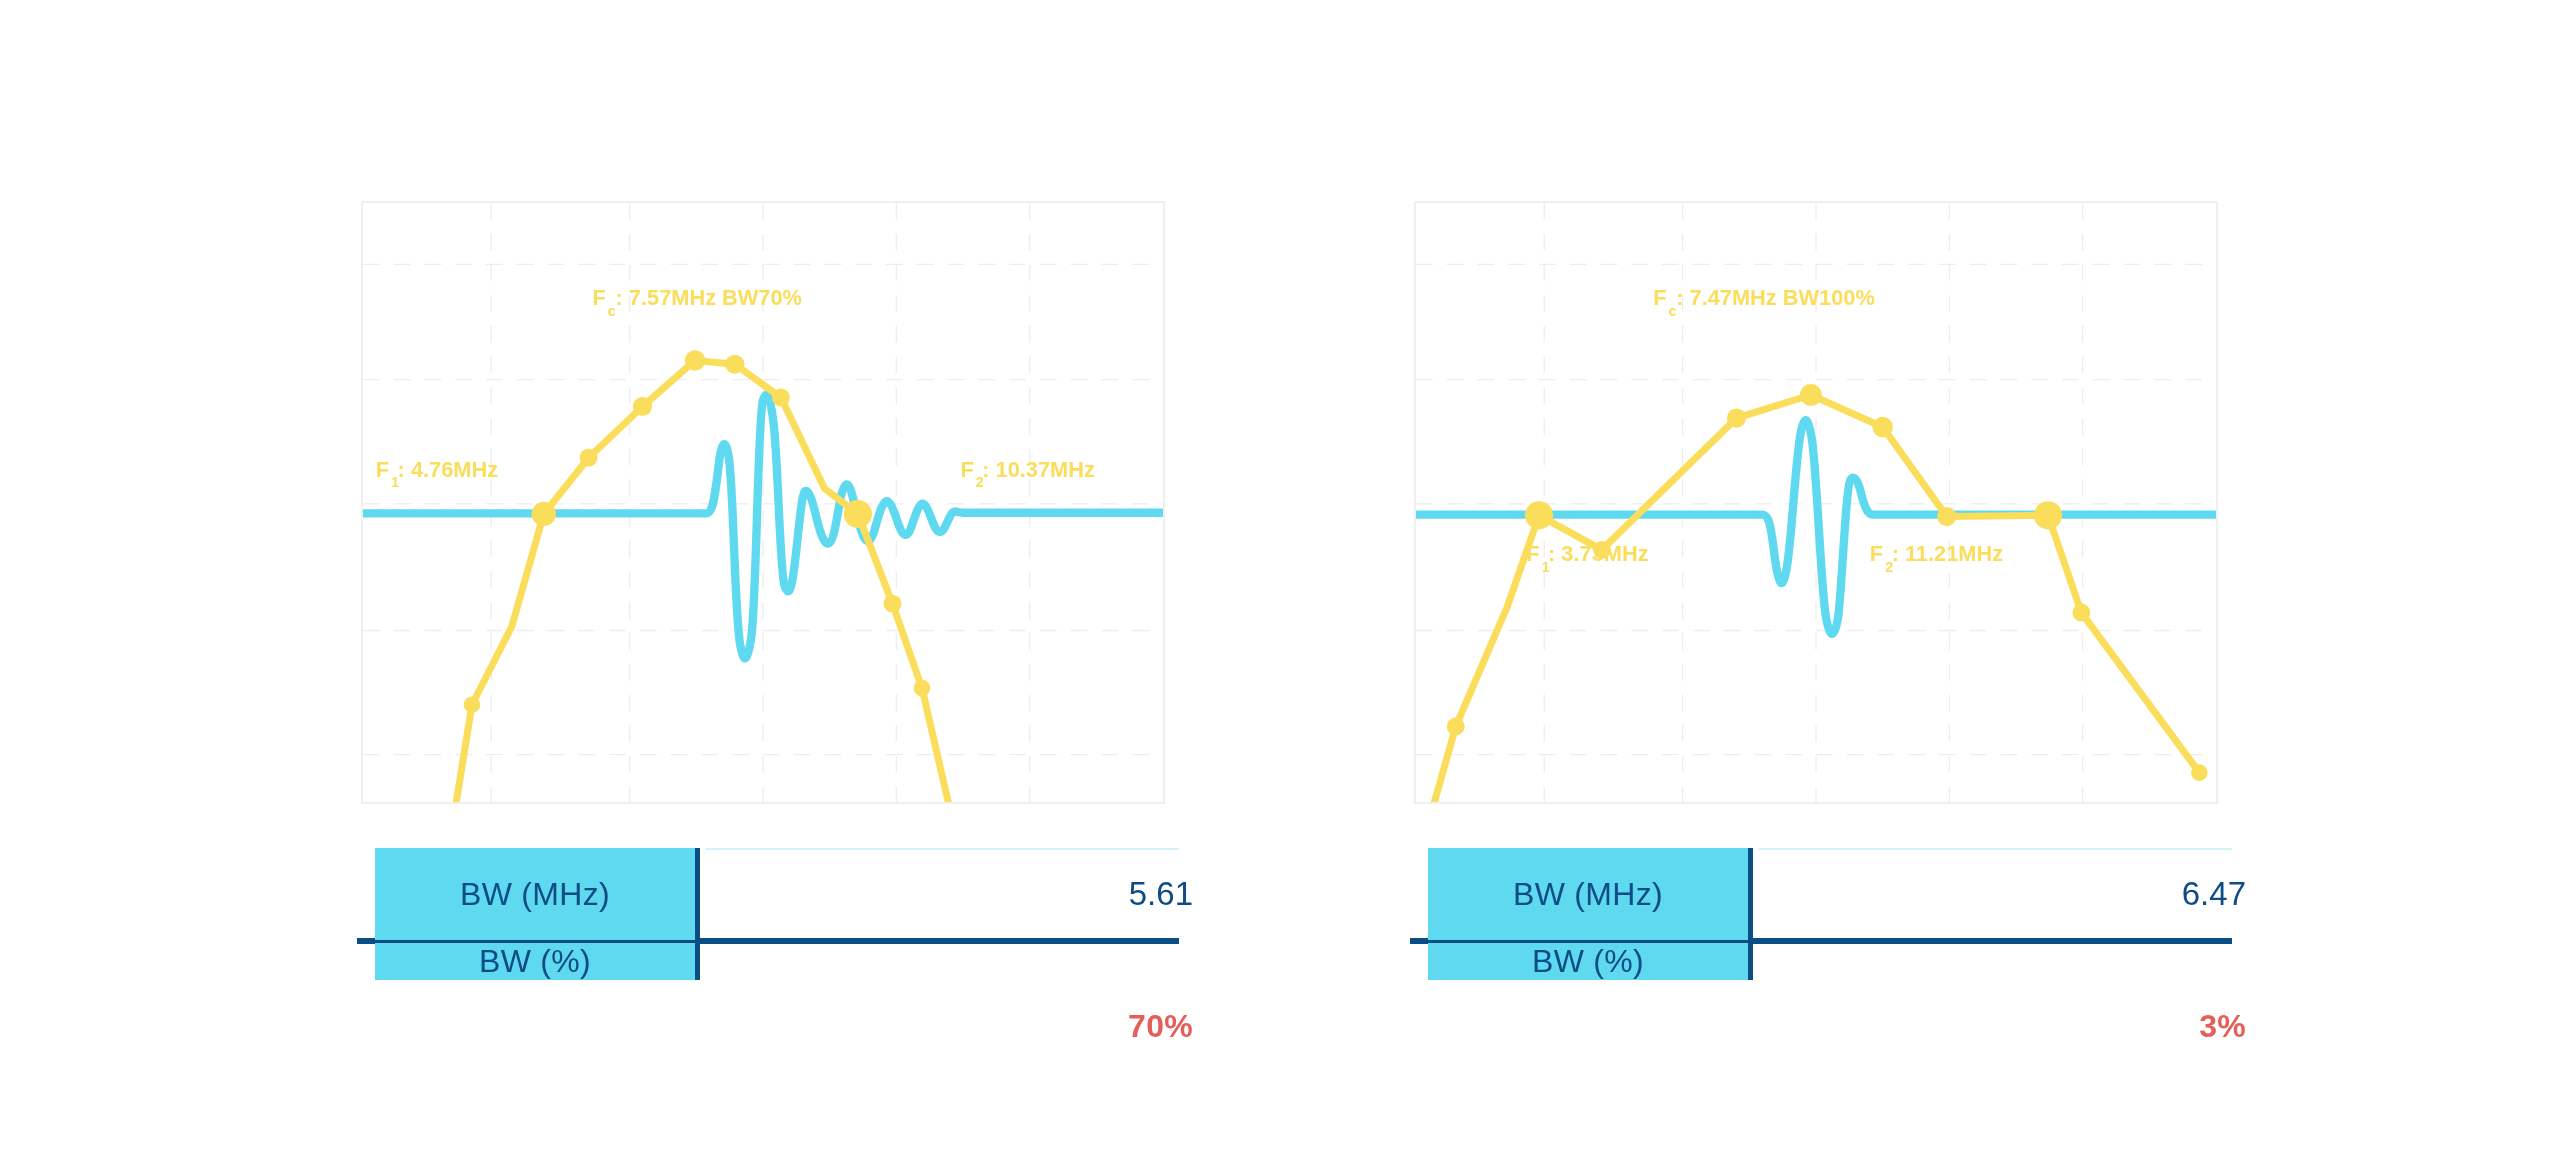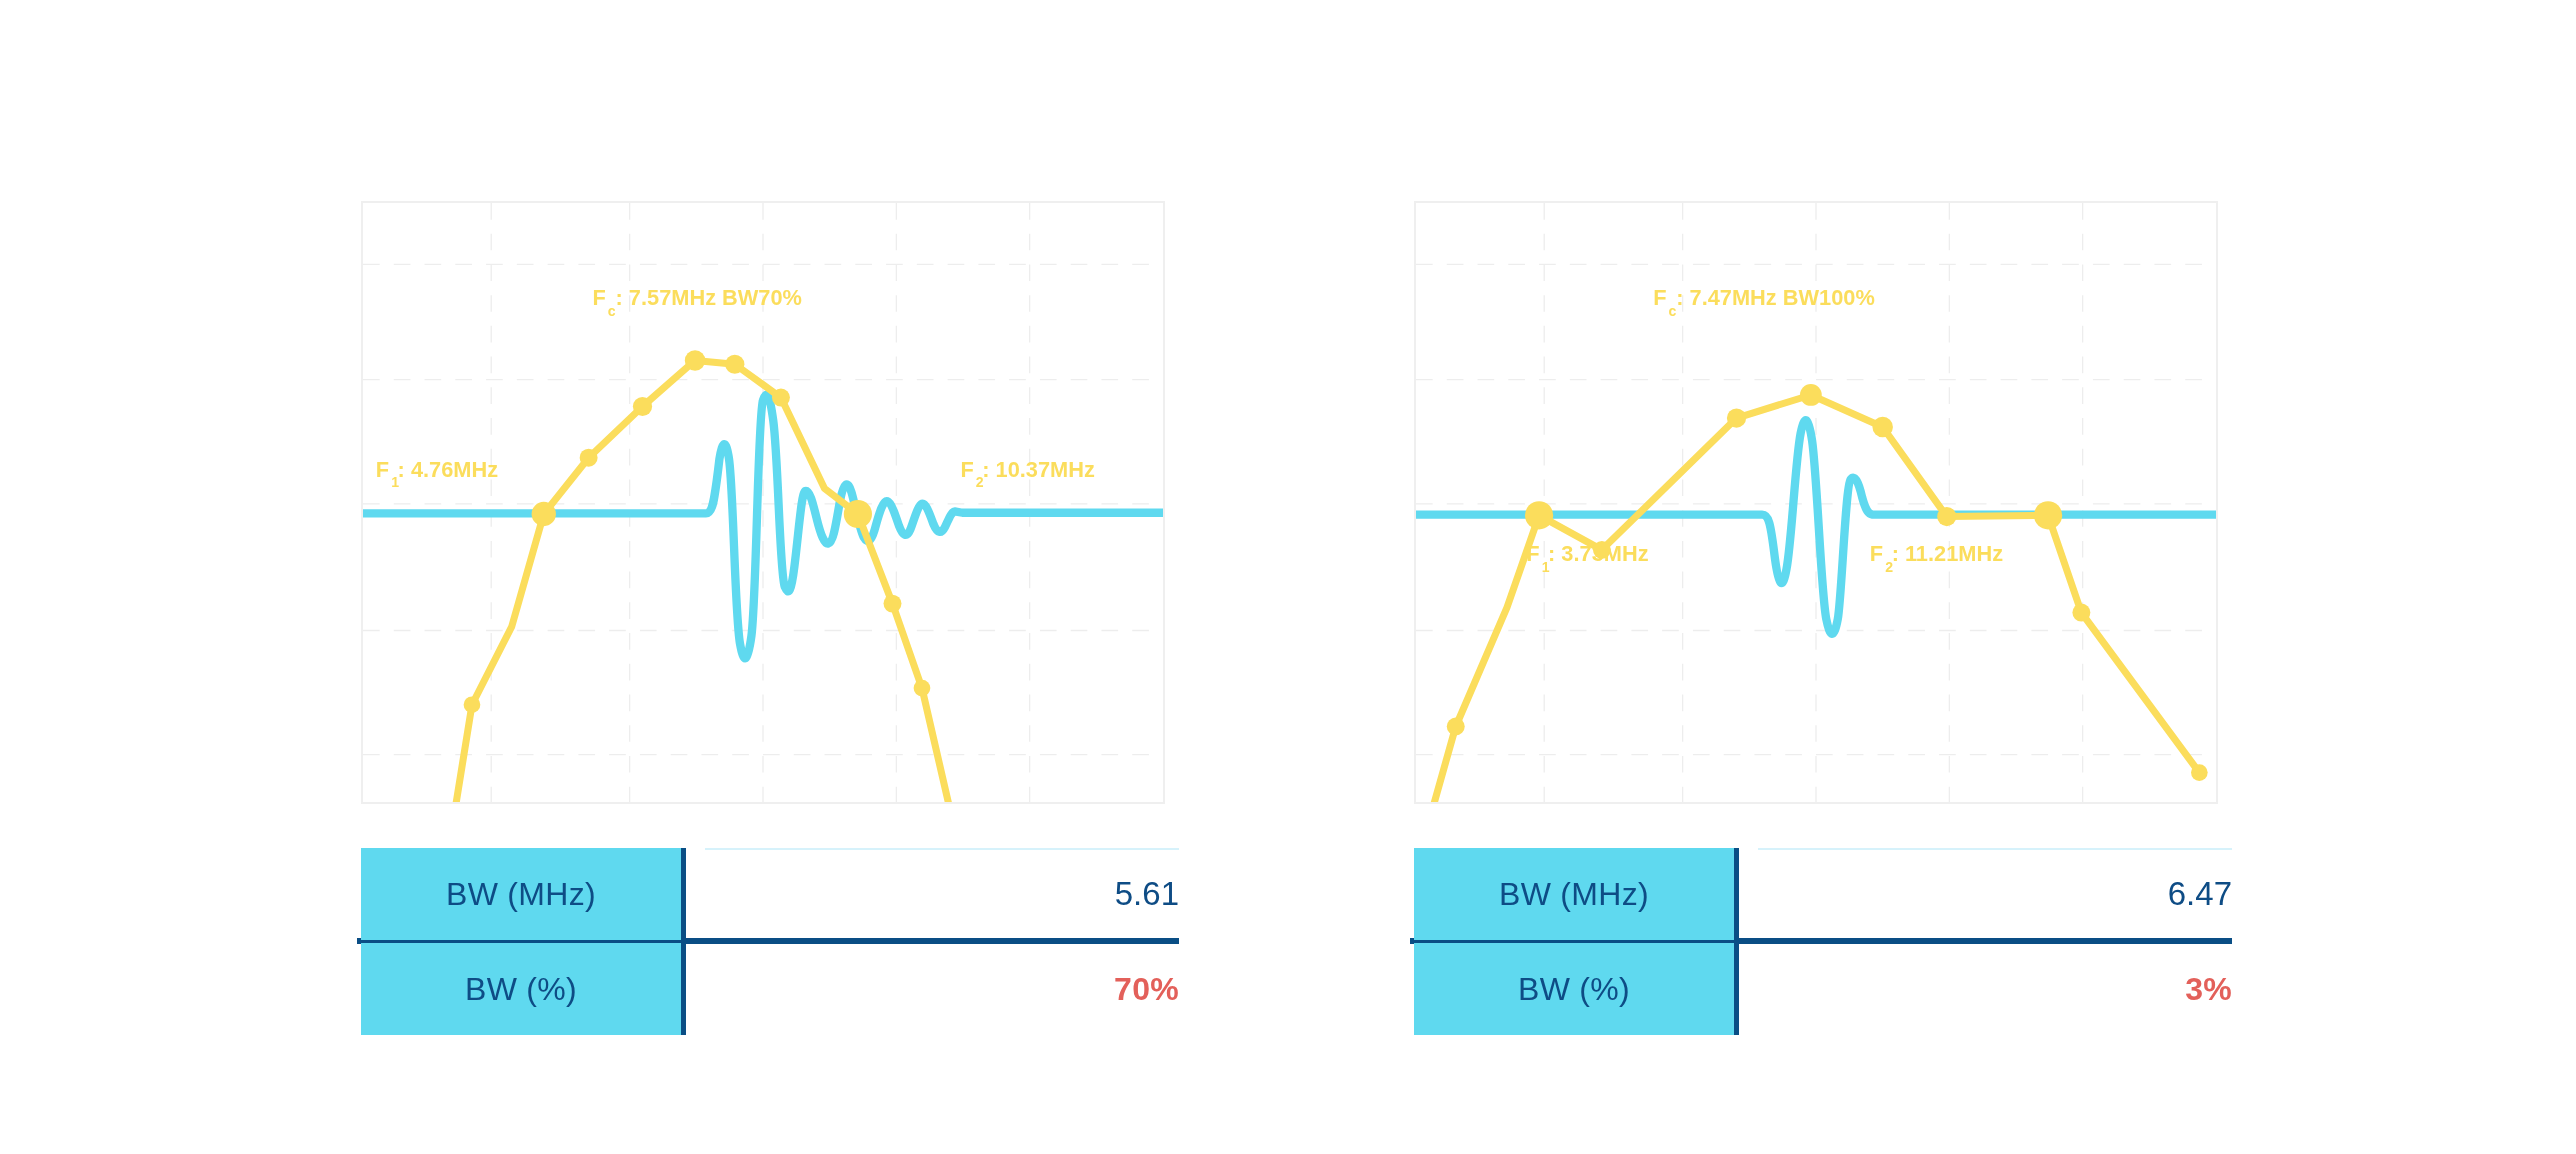--- a/index.html
+++ b/index.html
@@ -63,28 +63,28 @@
   .bw-table .midrule {
     position: absolute;
     left: -3.9px;
     top: 90px;
     width: 822px;
     height: 5.8px;
     background: #0a4e85;
   }
   .bw-row {
     position: absolute;
-    left: 0;
+    left: 14px;
     width: 818px;
     height: 92px;
     display: flex;
     gap: 28px;
   }
   .bw-row.r1 { top: 0px; }
-  .bw-row.r2 { top: 95px; }
+  .bw-row.r2 { top: 95px; flex-direction: column; }
 
   .bw-label-cell {
     width: 325px;
     height: 92px;
     background: #5fd9ef;
     border-right: 5.2px solid #0a4e85;
     box-sizing: border-box;
     display: flex;
     align-items: center;
     justify-content: center;

